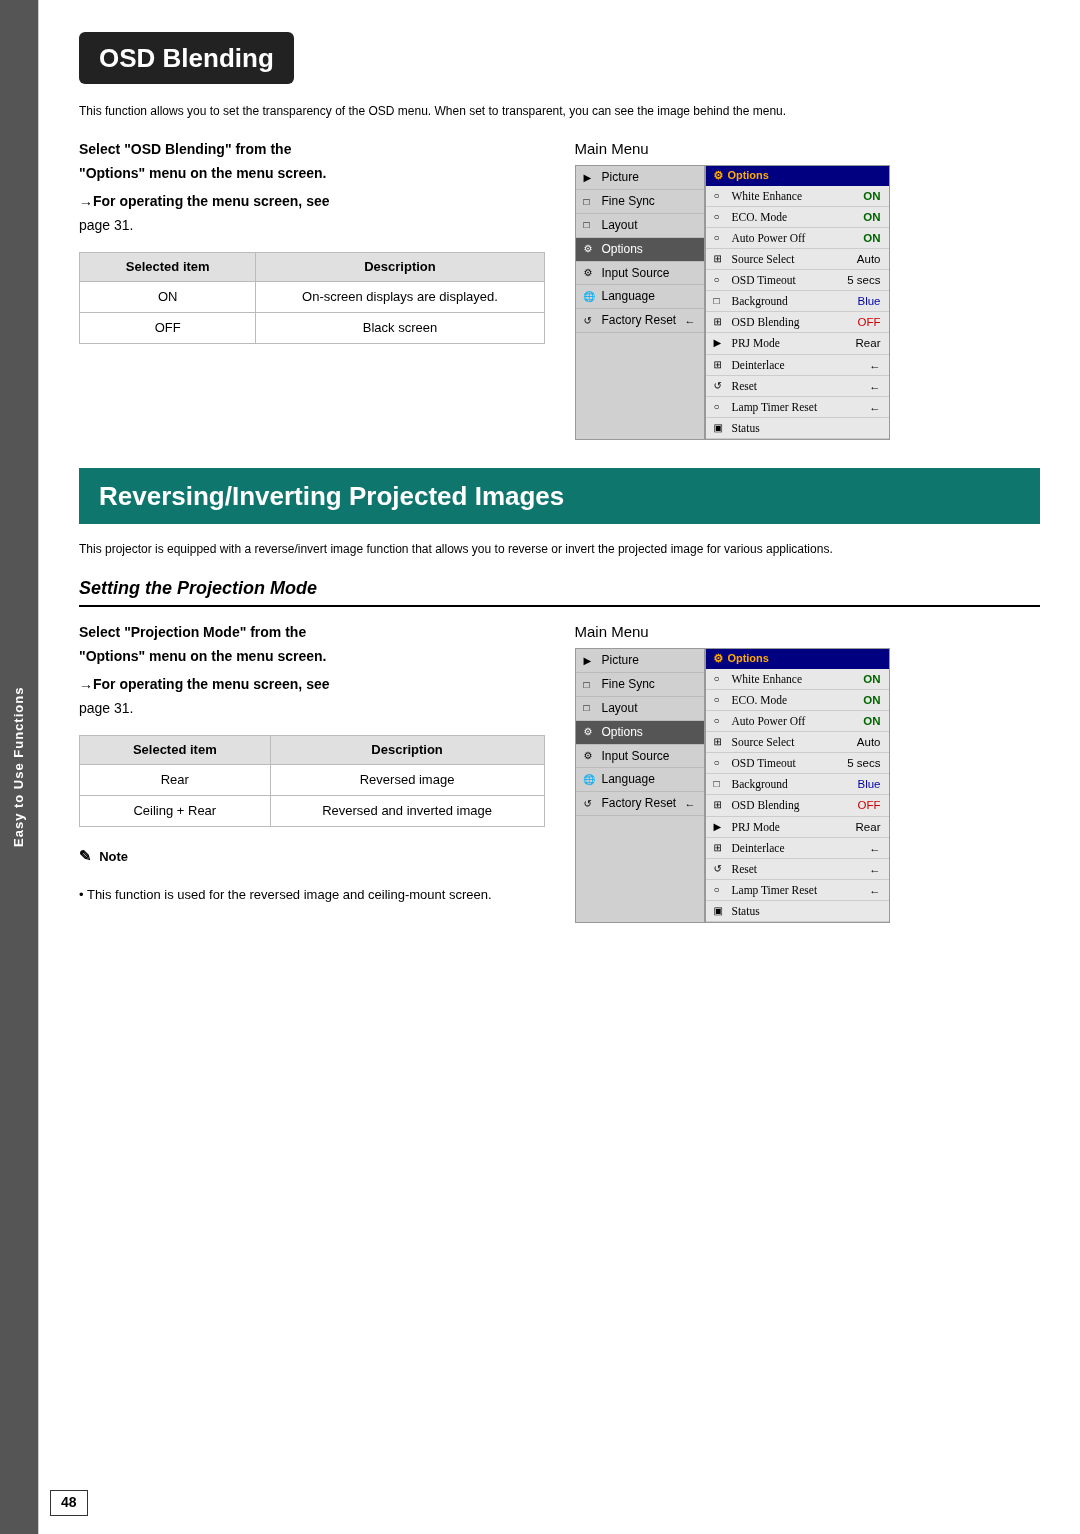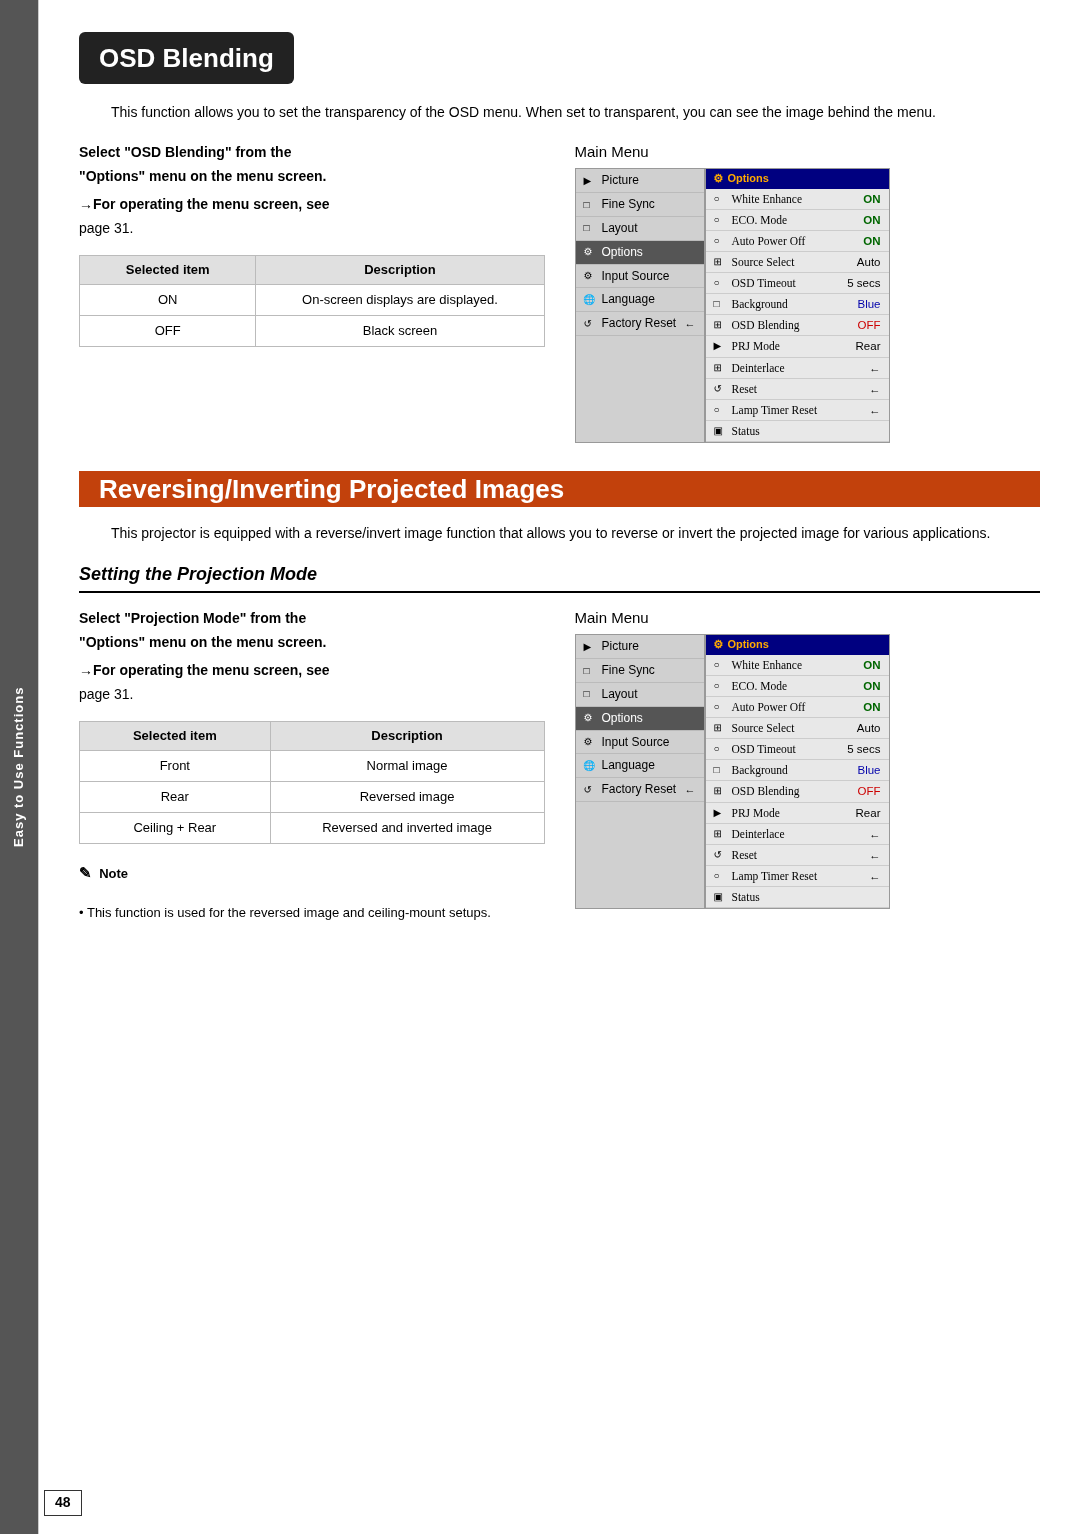--- a/index.html
+++ b/index.html
@@ -46,24 +46,23 @@
       background: #222;
       color: #fff;
       font-size: 26px;
       font-weight: bold;
       padding: 8px 20px;
       border-radius: 6px;
       margin-bottom: 18px;
     }
 
     .section-desc {
-      font-size: 14px;
+      font-size: 12px;
       margin-bottom: 18px;
       line-height: 1.5;
-      margin-left: 32px;
     }
 
     .two-col {
       display: flex;
       gap: 30px;
       align-items: flex-start;
       margin-bottom: 10px;
     }
 
     .left-col {
@@ -191,25 +190,25 @@
     .opt-value.on { color: #006600; font-weight: bold; }
     .opt-value.blue { color: #0000aa; }
     .opt-value.off { color: #cc0000; }
     .opt-value.rear { }
     .opt-value.auto { }
     .opt-value.secs { }
 
     
     .section-title-reverse {
       display: block;
-      background: #c2410c;
+      background: #0f766e;
       color: #fff;
       font-size: 26px;
       font-weight: bold;
-      padding: 0 20px;
+      padding: 10px 20px;
       margin: 28px 0 16px 0;
     }
 
     .subsection-title {
       font-size: 18px;
       font-weight: bold;
       font-style: italic;
       border-bottom: 2px solid #000;
       padding-bottom: 4px;
       margin-bottom: 14px;
@@ -228,21 +227,21 @@
 
     .note-icon {
       font-size: 15px;
       margin-right: 4px;
     }
 
     
     .page-number {
       position: absolute;
       bottom: 18px;
-      left: 44px;
+      left: 50px;
       font-size: 14px;
       font-weight: bold;
       border: 1px solid #333;
       padding: 2px 10px;
     }
 
     .menu-icon {
       font-size: 10px;
       display: inline-block;
       width: 14px;
@@ -417,42 +416,38 @@
           </div>
 
           <table class="table-small">
             <thead>
               <tr>
                 <th>Selected item</th>
                 <th>Description</th>
               </tr>
             </thead>
             <tbody id="s2-table-body">
-            <tr>
-                  <td>Front</td>
-                  <td>Normal image</td>
-                </tr>
                 <tr>
                   <td>Rear</td>
                   <td>Reversed image</td>
                 </tr>
                 <tr>
                   <td>Ceiling + Rear</td>
                   <td>Reversed and inverted image</td>
                 </tr>
               </tbody>
           </table>
 
           <div class="note-box">
             <div class="note-title">
               <span class="note-icon">✎</span>
               <span>Note</span>
             </div>
             <p>
-              • <span>This function is used for the reversed image and ceiling-mount setups.</span>
+              • <span>This function is used for the reversed image and ceiling-mount screen.</span>
             </p>
           </div>
         </div>
 
         <div class="right-col">
           <div class="menu-label">Main Menu</div>
           <div class="main-menu-area">
             <div class="menu-box" id="s2-main-menu">
             <div class="menu-box-item">
                   <span class="menu-icon">▶</span>

